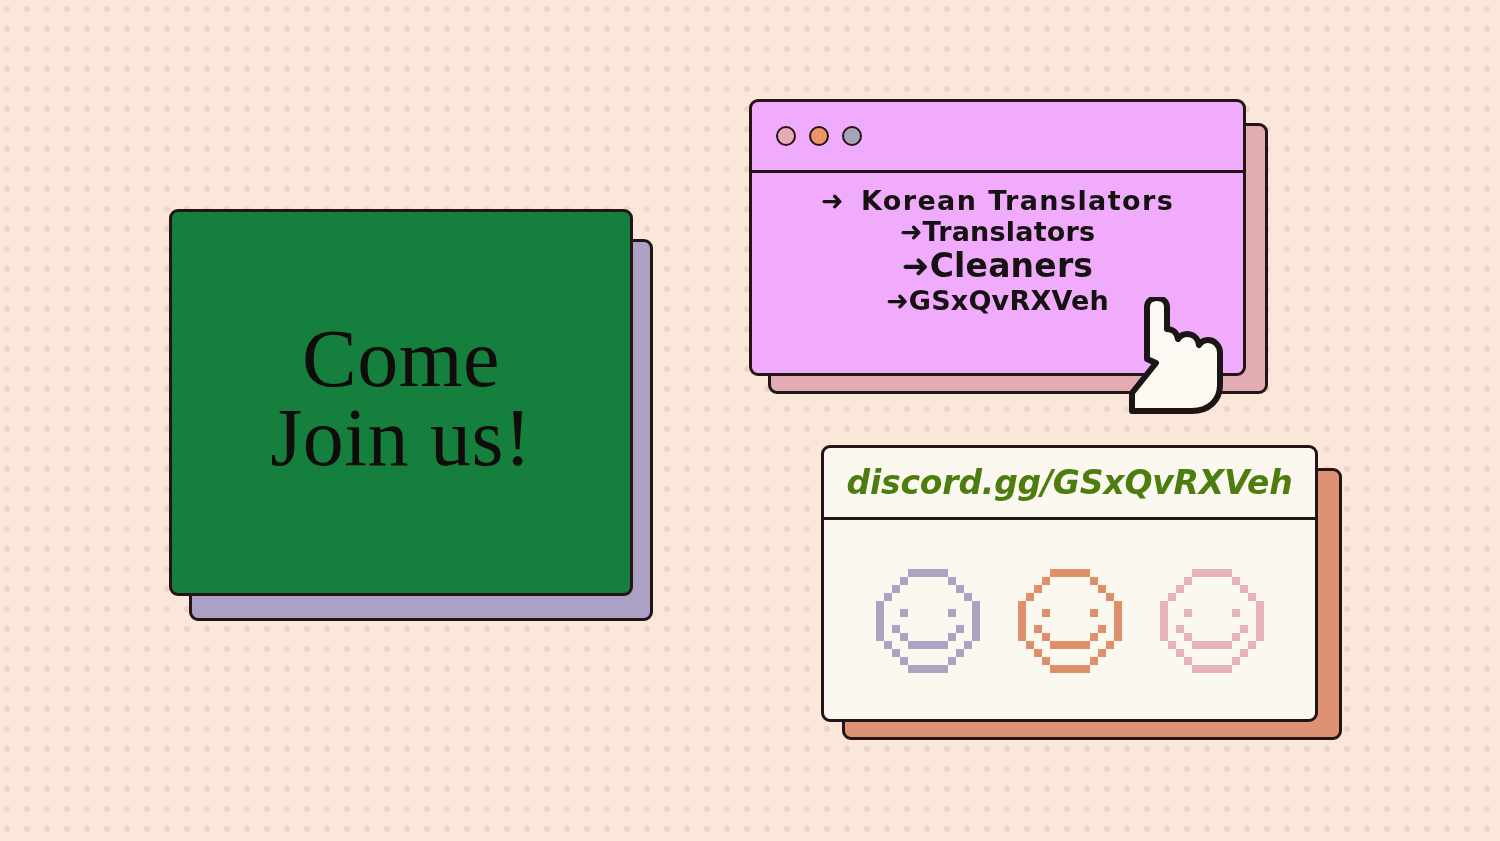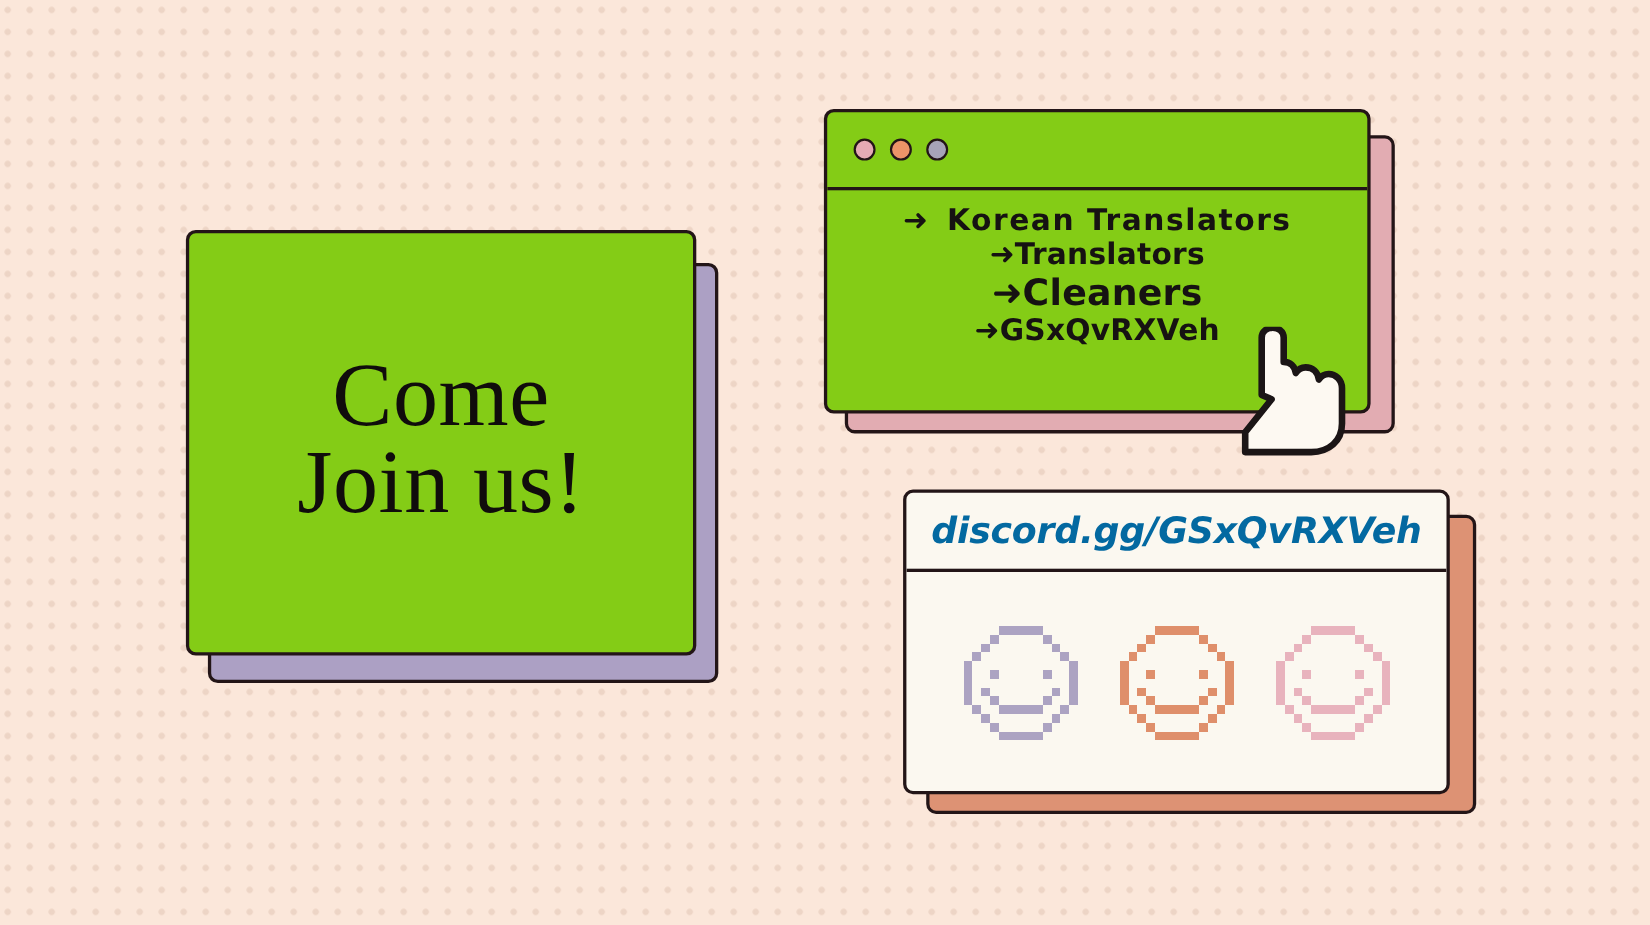--- a/index.html
+++ b/index.html
@@ -159,21 +159,21 @@
     display: flex;
     align-items: center;
     justify-content: center;
     box-sizing: border-box;
   }
   #discord-url {
     font-family: "DejaVu Sans", sans-serif;
     font-weight: bold;
     font-style: italic;
     font-size: 33px;
-    color: #0369a1;
+    color: #4d7c0f;
     letter-spacing: -0.2px;
     white-space: nowrap;
   }
   #discord-body {
     height: 202px;
     display: flex;
     align-items: center;
     justify-content: center;
     gap: 38px;
   }
@@ -185,29 +185,29 @@
   }
 </style>
 </head>
 <body>
 
 <div id="stage" style="background: rgb(251, 231, 218);">
 
   <div id="bg-dots"></div>
 
   <div class="shadow-card" id="join-shadow" style="background: rgb(172, 160, 196);"></div>
-  <div class="card" id="join-card" style="background: #84cc16;">
+  <div class="card" id="join-card" style="background: #15803d;">
     <div id="join-text">
       <span class="l1">Come</span>
       <span class="l2">Join us!</span>
     </div>
   </div>
 
   <div class="shadow-card" id="roles-shadow" style="background: rgb(226, 172, 178);"></div>
-  <div class="card" id="roles-window" style="background: #84cc16;">
+  <div class="card" id="roles-window" style="background: #f0abfc;">
     <div id="roles-titlebar">
       <span class="dot" id="dot-close" style="background: rgb(229, 170, 180);"></span>
       <span class="dot" id="dot-min" style="background: rgb(236, 148, 104);"></span>
       <span class="dot" id="dot-max" style="background: rgb(167, 163, 184);"></span>
     </div>
     <div id="roles-body">
       <div class="role-line role-0">
         <span class="arw">➜</span><span>Korean Translators</span>
       </div>
       <div class="role-line role-1">

